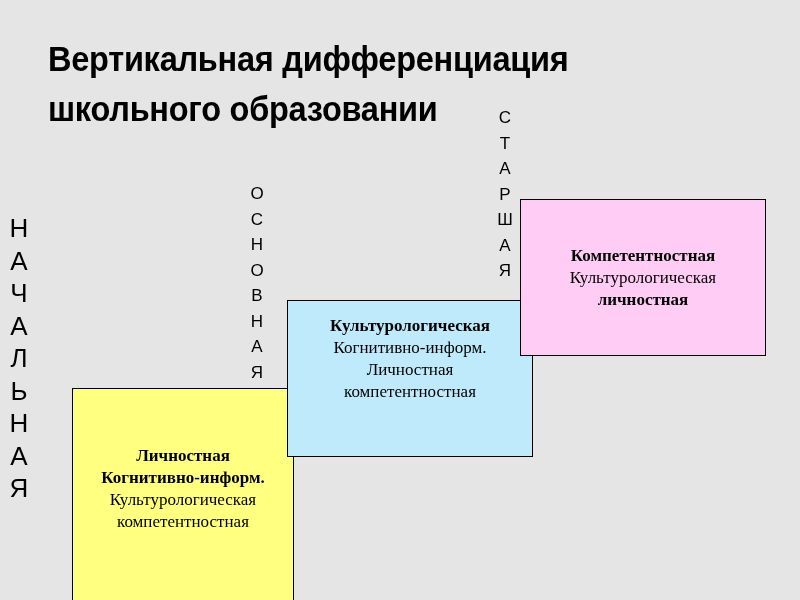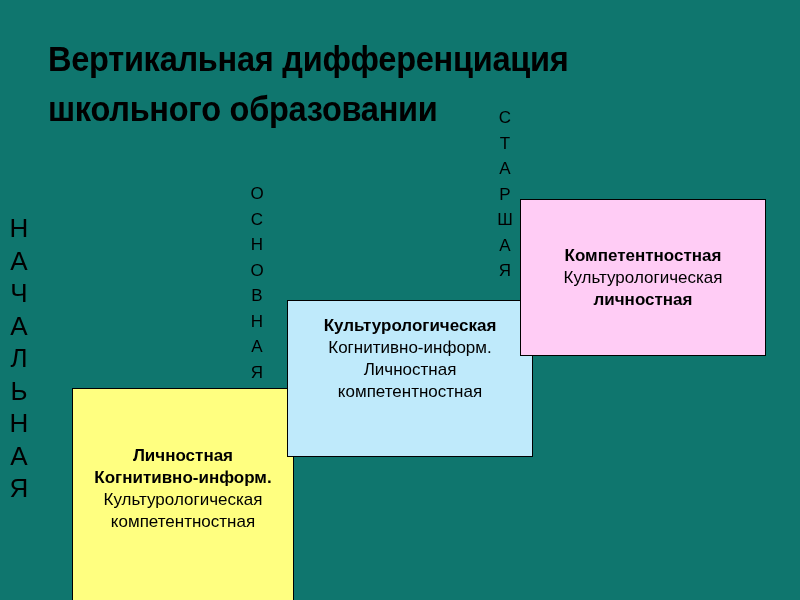--- a/index.html
+++ b/index.html
@@ -5,21 +5,21 @@
     html, body {
       margin: 0;
       padding: 0;
       background: #ffffff;
     }
     .slide {
       position: relative;
       width: 800px;
       height: 600px;
       overflow: hidden;
-      background: #0f766e;
+      background: #e5e5e5;
       font-family: "Liberation Sans", sans-serif;
       color: #000000;
     }
     .title {
       position: absolute;
       left: 48px;
       top: 34px;
       width: 720px;
       margin: 0;
       font-family: "Liberation Sans", sans-serif;
@@ -67,21 +67,21 @@
 
     .box {
       position: absolute;
       box-sizing: border-box;
       border: 1.5px solid #000000;
       display: flex;
       flex-direction: column;
       align-items: center;
       justify-content: center;
       text-align: center;
-      font-family: Liberation Sans, sans-serif;
+      font-family: Liberation Serif, serif;
       font-size: 17px;
       line-height: 22px;
       overflow: visible;
       white-space: nowrap;
     }
     .box .b { font-weight: bold; }
     .box span { display: block; }
 
     .box.yellow {
       left: 72px;

